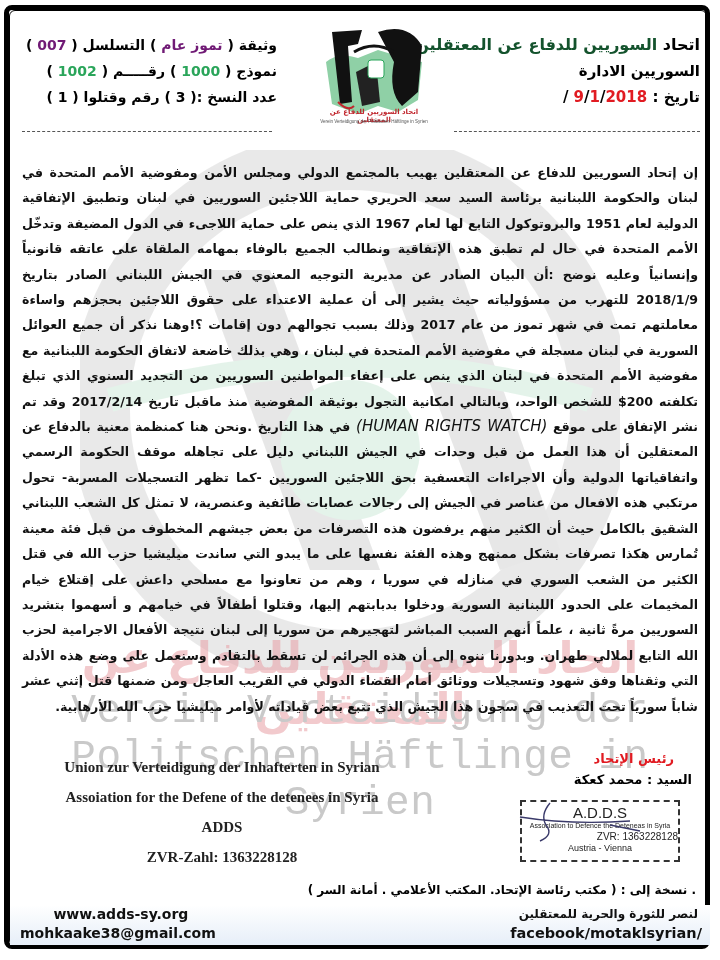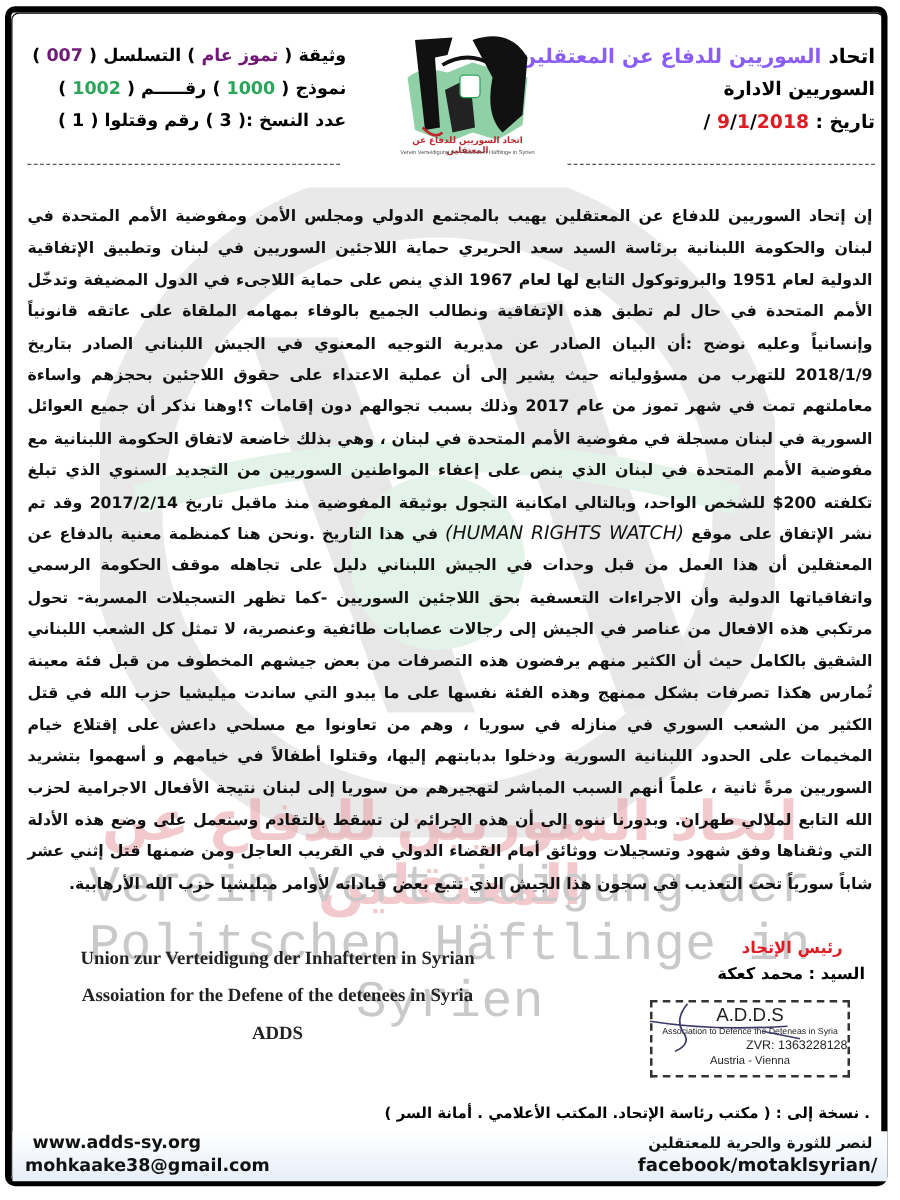--- a/index.html
+++ b/index.html
@@ -30,21 +30,21 @@
     position: absolute; left: 0; right: 0; top: 688px; text-align: center;
     font-family: Liberation Mono, monospace; font-size: 41px; color: #c9c9c9;
     letter-spacing: 0.5px; pointer-events: none;
   }
   
   .hdr-right {
     position: absolute; right: 20px; top: 32px; direction: rtl; text-align: right;
     font-weight: bold; font-size: 15px; line-height: 26px;
   }
   .hdr-right .org { font-size: 16px; color: #000; }
-  .hdr-right .org .green { color: #8b5cf6; margin-left: 36px; }
+  .hdr-right .org .green { color: #14532d; margin-left: 36px; }
   .hdr-right .council { font-size: 15px; letter-spacing: 1px; }
   .hdr-right .date .red { color: #e11b22; }
   .hdr-left {
     position: absolute; left: 22px; top: 32px; direction: rtl; text-align: right; width: 255px;
     font-weight: bold; font-size: 14px; line-height: 26px;
   }
   .red { color: #701a75; }
   .green { color: #2aa55a; }
   .logo {
     position: absolute; left: 318px; top: 22px; width: 112px; height: 112px;
@@ -93,21 +93,21 @@
   }
   .copy-to {
     position: absolute; right: 24px; top: 883px; direction: rtl; font-weight: bold; font-size: 12px;
   }
   .footer-band {
     position: absolute; left: 10px; right: 10px; top: 905px; height: 40px;
     background: linear-gradient(#ffffff, #e6eef8);
   }
   .foot-left {
     position: absolute; left: 20px; top: 905px; font-family: "DejaVu Sans", sans-serif; font-weight: bold;
-    font-size: 14px; line-height: 19px; color: #111;
+    font-size: 14px; line-height: 19px; color: #111; text-align: center;
   }
   .foot-left .web { padding-left: 6px; }
   .foot-right {
     position: absolute; right: 18px; top: 905px; text-align: right; font-weight: bold; color: #111;
   }
   .foot-right .slogan { direction: rtl; font-size: 12px; line-height: 18px; padding-right: 4px; }
   .foot-right .fb { font-size: 14.5px; line-height: 20px; }
 </style>
 </head>
 <body>
@@ -181,20 +181,21 @@
     <span>إن إتحاد السوريين للدفاع عن المعتقلين يهيب بالمجتمع الدولي ومجلس الأمن ومفوضية الأمم المتحدة في لبنان والحكومة اللبنانية برئاسة السيد سعد الحريري حماية اللاجئين السوريين في لبنان وتطبيق الإتفاقية الدولية لعام 1951 والبروتوكول التابع لها لعام 1967 الذي ينص على حماية اللاجىء في الدول المضيفة وتدخّل الأمم المتحدة في حال لم تطبق هذه الإتفاقية ونطالب الجميع بالوفاء بمهامه الملقاة على عاتقه قانونياً وإنسانياً وعليه نوضح :أن البيان الصادر عن مديرية التوجيه المعنوي في الجيش اللبناني الصادر بتاريخ 2018/1/9 للتهرب من مسؤولياته حيث يشير إلى أن عملية الاعتداء على حقوق اللاجئين بحجزهم واساءة معاملتهم تمت في شهر تموز من عام 2017 وذلك بسبب تجوالهم دون إقامات ؟!وهنا نذكر أن جميع العوائل السورية في لبنان مسجلة في مفوضية الأمم المتحدة في لبنان ، وهي بذلك خاضعة لاتفاق الحكومة اللبنانية مع مفوضية الأمم المتحدة في لبنان الذي ينص على إعفاء المواطنين السوريين من التجديد السنوي الذي تبلغ تكلفته 200$ للشخص الواحد، وبالتالي امكانية التجول بوثيقة المفوضية منذ ماقبل تاريخ 2017/2/14 وقد تم نشر الإتفاق على موقع</span>
     <span class="hrw">(HUMAN RIGHTS WATCH)</span>
     <span>في هذا التاريخ .ونحن هنا كمنظمة معنية بالدفاع عن المعتقلين أن هذا العمل من قبل وحدات في الجيش اللبناني دليل على تجاهله موقف الحكومة الرسمي واتفاقياتها الدولية وأن الاجراءات التعسفية بحق اللاجئين السوريين -كما تظهر التسجيلات المسربة- تحول مرتكبي هذه الافعال من عناصر في الجيش إلى رجالات عصابات طائفية وعنصرية، لا تمثل كل الشعب اللبناني الشقيق بالكامل حيث أن الكثير منهم يرفضون هذه التصرفات من بعض جيشهم المخطوف من قبل فئة معينة تُمارس هكذا تصرفات بشكل ممنهج وهذه الفئة نفسها على ما يبدو التي ساندت ميليشيا حزب الله في قتل الكثير من الشعب السوري في منازله في سوريا ، وهم من تعاونوا مع مسلحي داعش على إقتلاع خيام المخيمات على الحدود اللبنانية السورية ودخلوا بدبابتهم إليها، وقتلوا أطفالاً في خيامهم و أسهموا بتشريد السوريين مرةً ثانية ، علماً أنهم السبب المباشر لتهجيرهم من سوريا إلى لبنان نتيجة الأفعال الاجرامية لحزب الله التابع لملالي طهران. وبدورنا ننوه إلى أن هذه الجرائم لن تسقط بالتقادم وسنعمل على وضع هذه الأدلة التي وثقناها وفق شهود وتسجيلات ووثائق أمام القضاء الدولي في القريب العاجل ومن ضمنها قتل إثني عشر شاباً سورياً تحت التعذيب في سجون هذا الجيش الذي تتبع بعض قياداته لأوامر ميليشيا حزب الله الأرهابية.</span>
   </p>
 </div>
 
 <div class="org-en">
   <div>Union zur Verteidigung der Inhafterten in Syrian</div>
   <div>Assoiation for the Defene of the detenees in Syria</div>
   <div>ADDS</div>
+  <div>ZVR-Zahl: 1363228128</div>
 </div>
 
 <div class="pres">
   <div class="title">رئيس الإتحاد</div>
   <div>السيد : محمد كعكة</div>
 </div>
 
 <div class="stamp">
   <div class="s1">A.D.D.S</div>
   <div class="s2">Association to Defence the Deteneas in Syria</div>

